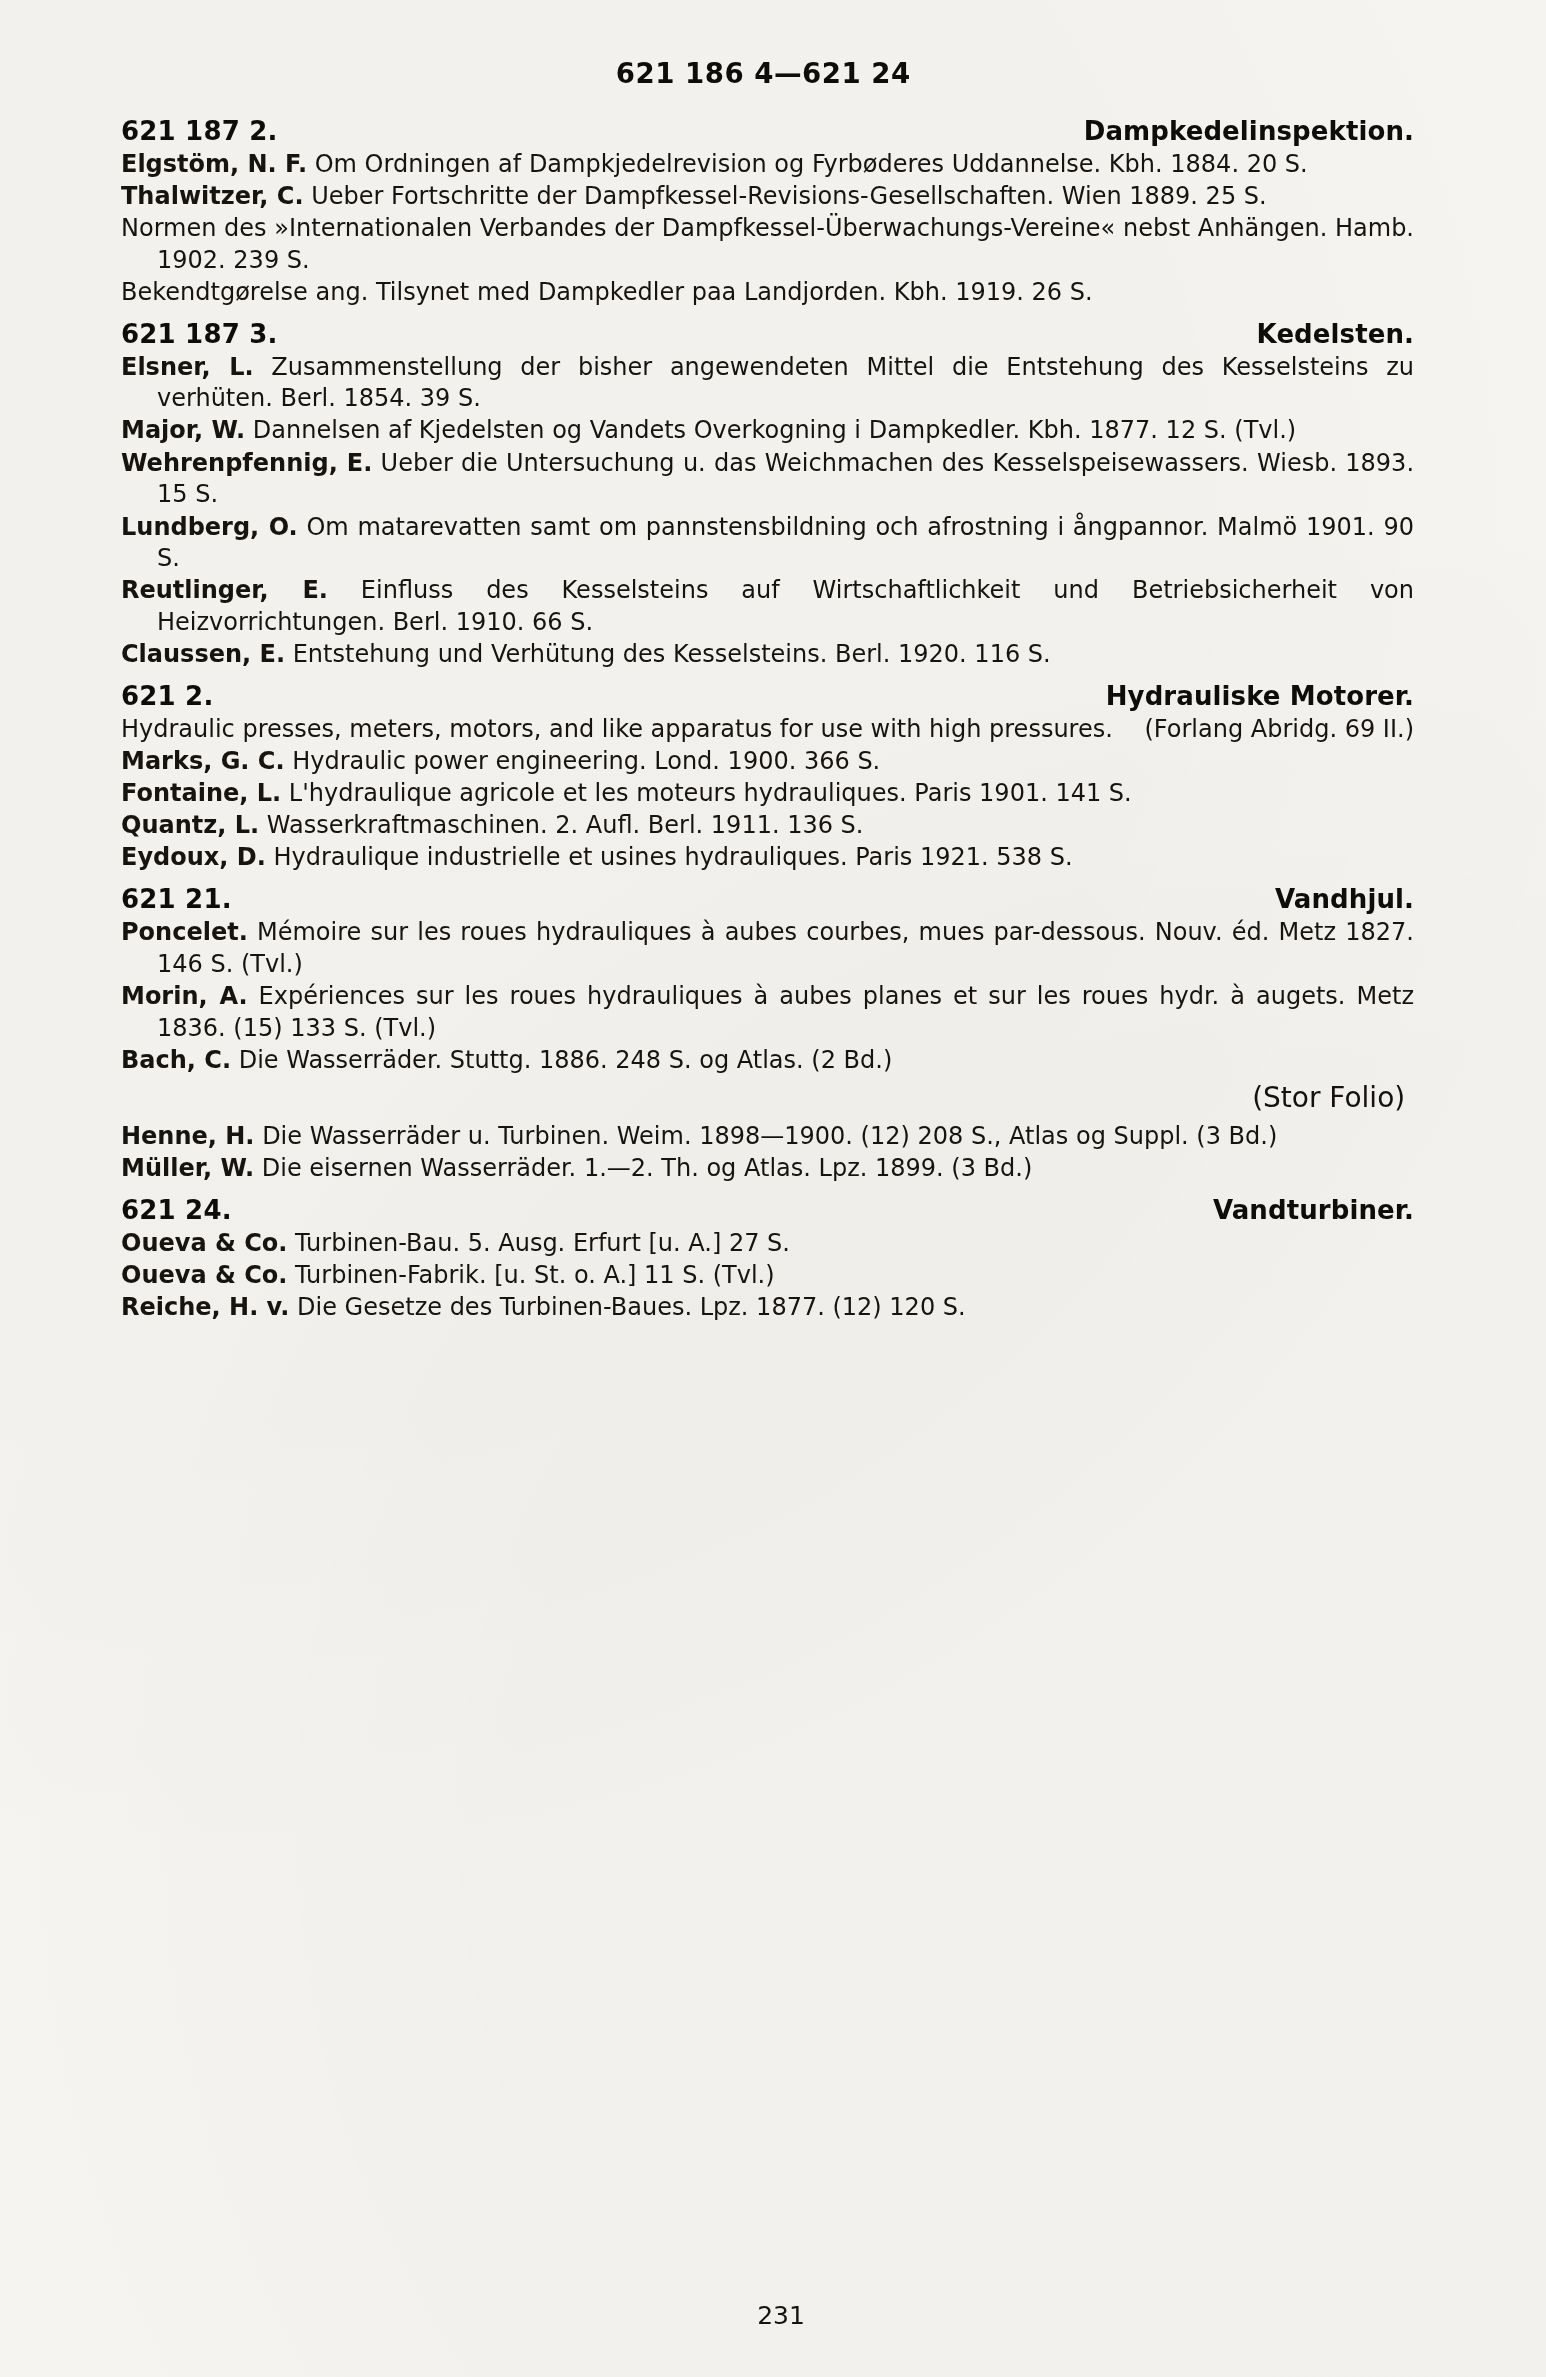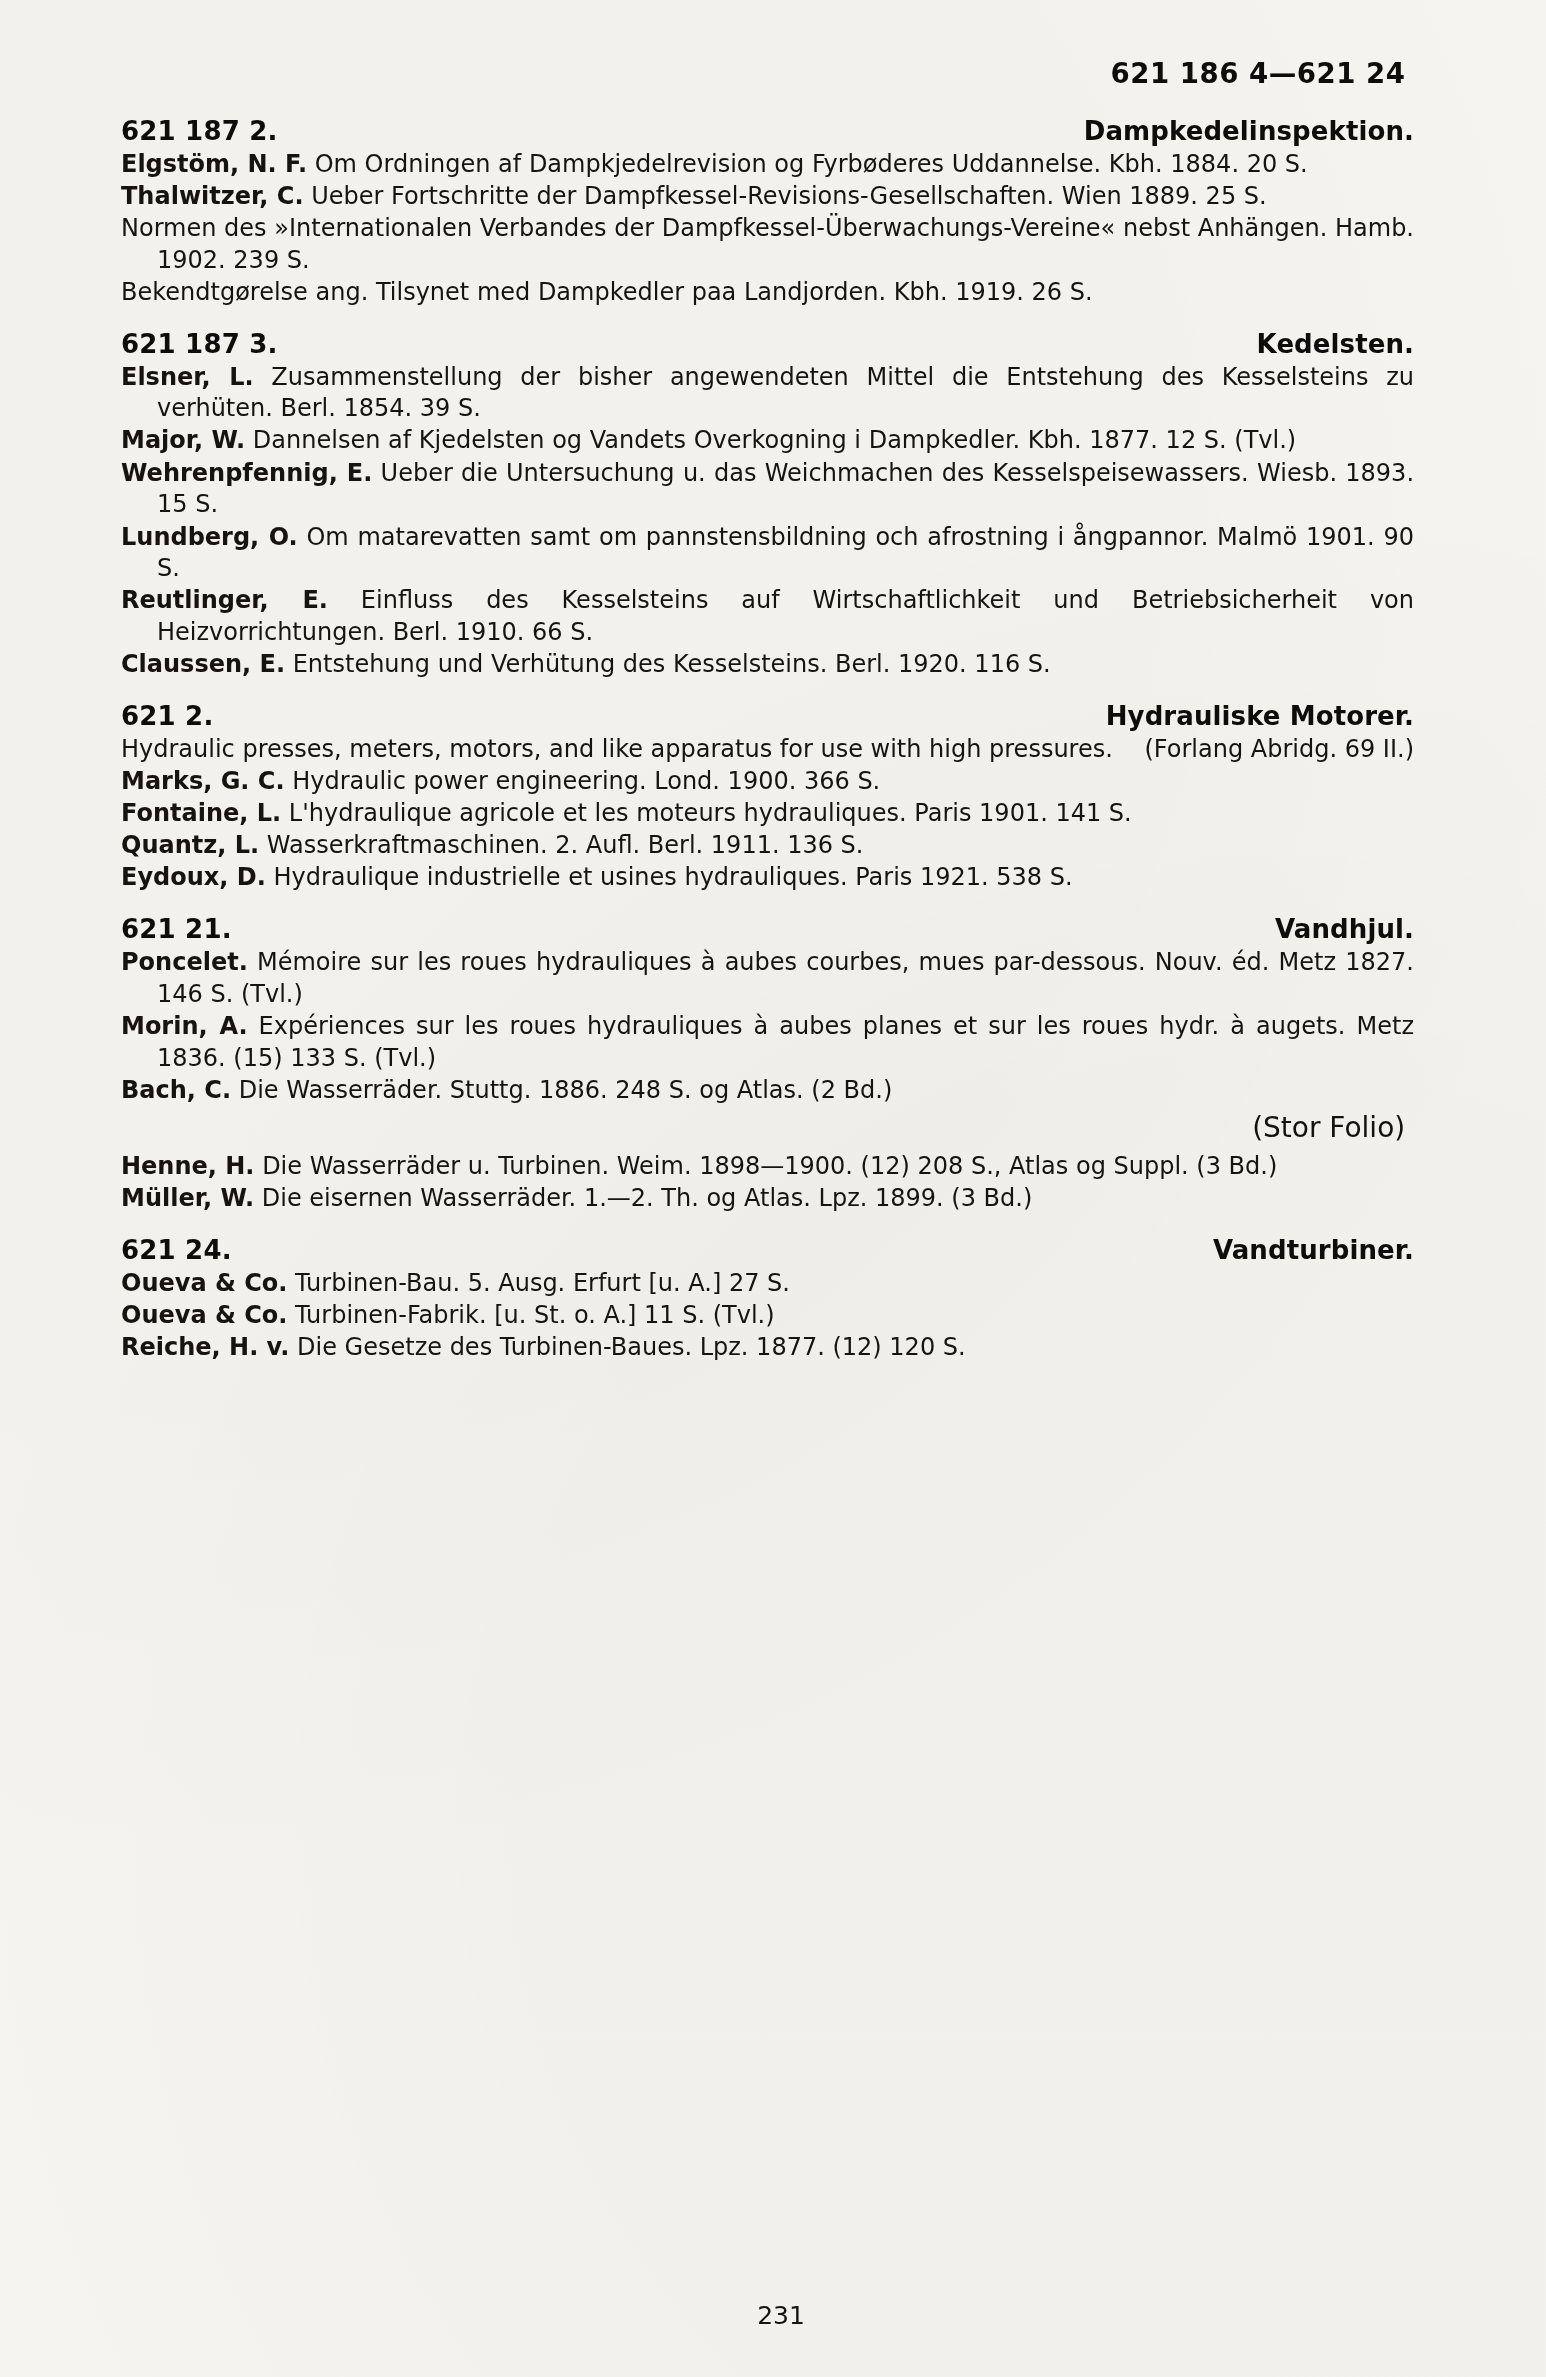--- a/index.html
+++ b/index.html
@@ -25,35 +25,35 @@
       radial-gradient(circle at 18% 22%, rgba(0,0,0,0.012) 0 38%, rgba(0,0,0,0) 60%),
       radial-gradient(circle at 82% 74%, rgba(0,0,0,0.015) 0 34%, rgba(0,0,0,0) 62%);
   }
   .content {
     position: absolute;
     left: 121px;
     top: 57px;
     width: 1293px;
   }
   .running-head {
-    text-align: right;
+    text-align: center;
     font-weight: bold;
     font-size: 27.6px;
     letter-spacing: 0.5px;
     padding-right: 8.6px;
     margin-bottom: 26px;
     color: #0f0d0b;
   }
   .section-head {
     display: flex;
     justify-content: space-between;
     align-items: baseline;
     font-weight: bold;
     font-size: 26px;
-    margin-top: 20px;
+    margin-top: 10px;
     margin-bottom: 2.9px;
     color: #0f0d0b;
   }
   .section-head .num { letter-spacing: 0.2px; }
   .section-head .title { letter-spacing: 0.1px; }
   .entry {
     font-size: 24px;
     line-height: 1.32;
     margin: 0 0 0.5px 0;
     text-align: justify;

